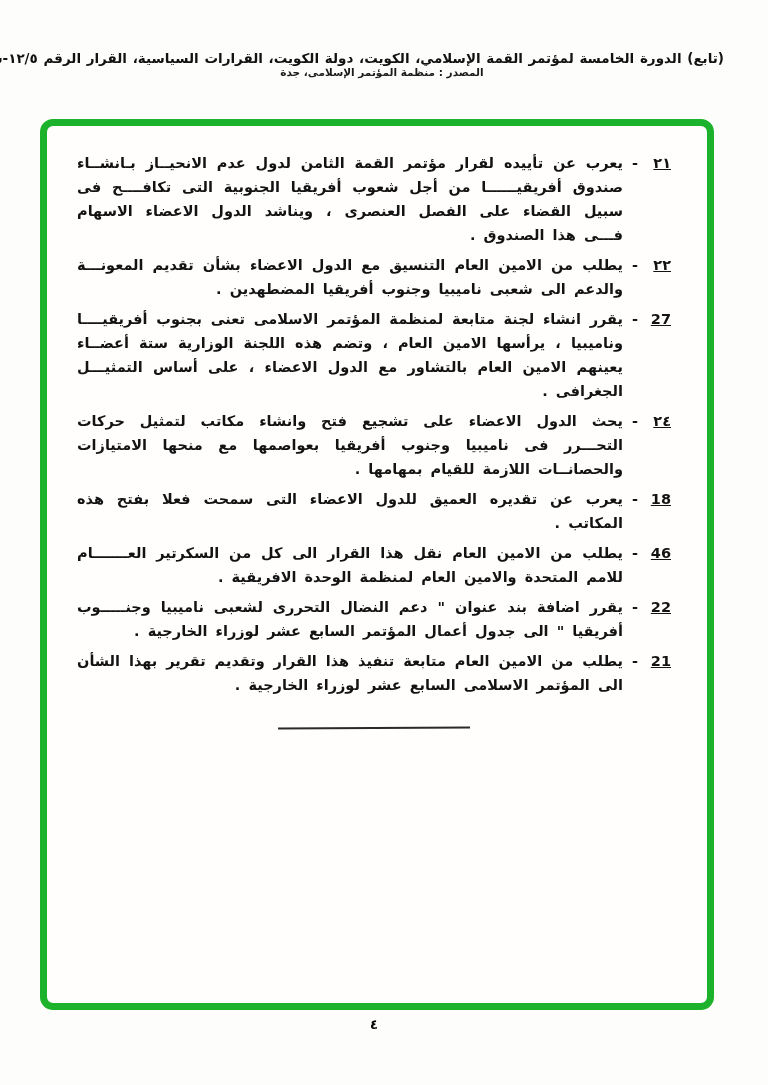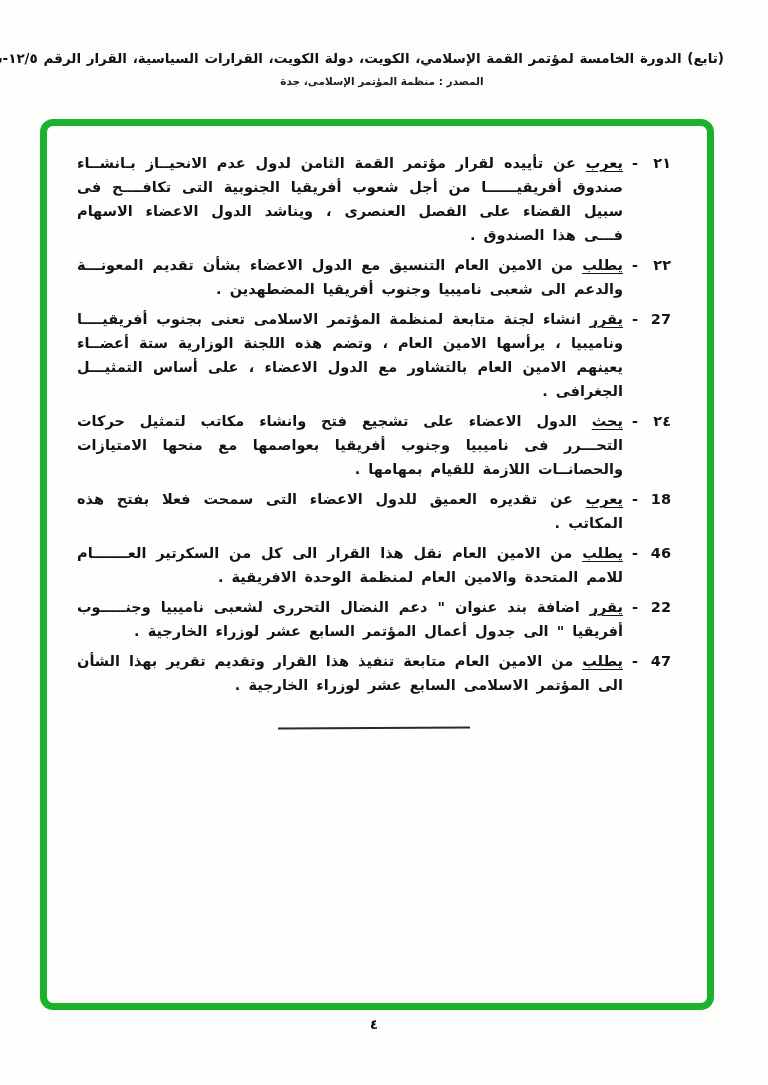--- a/index.html
+++ b/index.html
@@ -24,21 +24,20 @@
   }
   .header-line1 {
     font-size: 13.5px;
     font-weight: bold;
     letter-spacing: 0px;
     word-spacing: 1px;
     white-space: nowrap;
     color: #121212;
   }
   .header-line2 {
-    margin-top: 9px;
     font-size: 10.5px;
     font-weight: bold;
     color: #1a1a1a;
   }
   
   .frame {
     position: absolute;
     left: 40px; top: 119px;
     width: 674px; height: 891px;
     border: 7px solid #1cb22c;
@@ -60,32 +59,32 @@
     margin-bottom: 6px;
     font-size: 14.5px;
     font-weight: bold;
     line-height: 24px;
     color: #131313;
   }
   .res-num {
     flex: 0 0 auto;
     min-width: 24px;
     text-align: right;
+    text-decoration: underline;
   }
   .res-dash {
     flex: 0 0 auto;
     margin: 0 9px 0 9px;
   }
   .res-text {
     flex: 1 1 auto;
     text-align: justify;
     word-spacing: 3px;
   }
   .res-verb {
-    text-decoration: underline;
     text-underline-offset: 3px;
   }
   
   .separator {
     width: 192px;
     border-top: 2px solid #2a2a2a;
     margin: 30px auto 0 auto;
     transform: rotate(-0.3deg);
   }
   
@@ -142,21 +141,21 @@
             <span class="res-num">46</span>
             <span class="res-dash">-</span>
             <span class="res-text"><span class="res-verb">يطلب</span> من الامين العام نقل هذا القرار الى كل من السكرتير العـــــــام للامم المتحدة والامين العام لمنظمة الوحدة الافريقية .</span>
           </div>
           <div class="res-item">
             <span class="res-num">22</span>
             <span class="res-dash">-</span>
             <span class="res-text"><span class="res-verb">يقرر</span> اضافة بند عنوان " دعم النضال التحررى لشعبى ناميبيا وجنـــــوب أفريقيا " الى جدول أعمال المؤتمر السابع عشر لوزراء الخارجية .</span>
           </div>
           <div class="res-item">
-            <span class="res-num">47</span>
+            <span class="res-num">21</span>
             <span class="res-dash">-</span>
             <span class="res-text"><span class="res-verb">يطلب</span> من الامين العام متابعة تنفيذ هذا القرار وتقديم تقرير بهذا الشأن الى المؤتمر الاسلامى السابع عشر لوزراء الخارجية .</span>
           </div>
         </div>
       <div class="separator"></div>
     </div>
   </div>
 
   <div class="page-number">٤</div>
 

